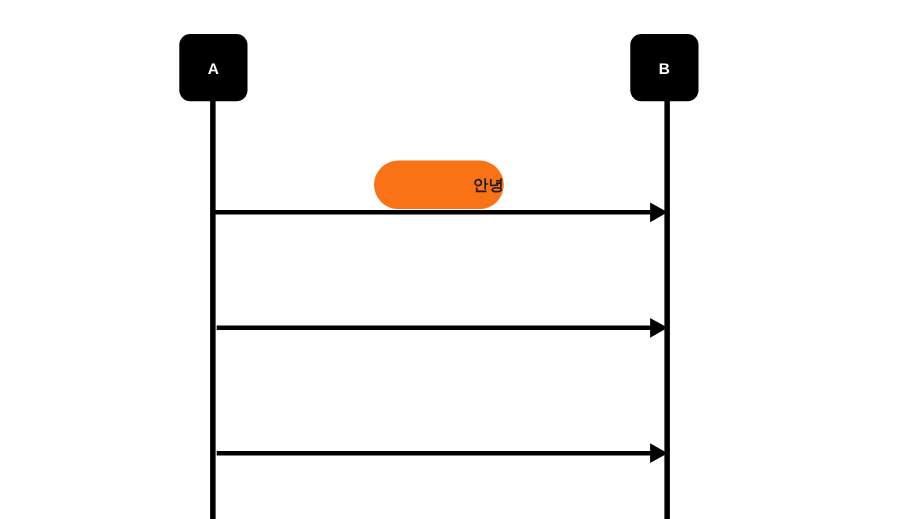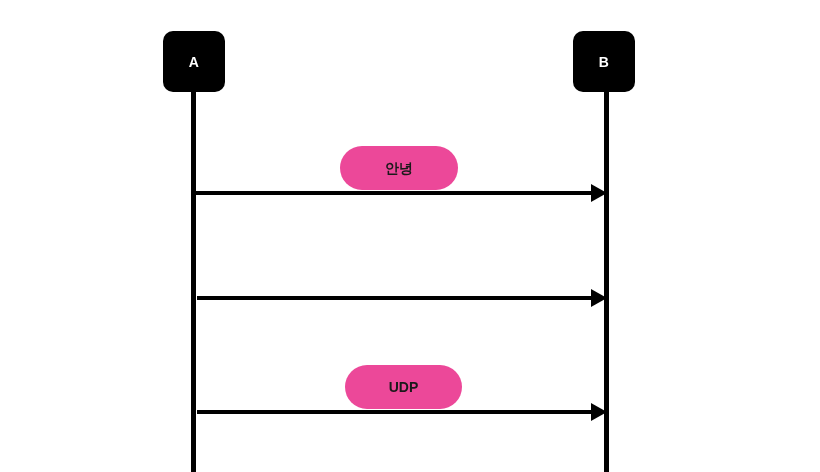--- a/index.html
+++ b/index.html
@@ -49,25 +49,25 @@
     pointer-events: none;
   }
   .message-arrow svg {
     display: block;
     overflow: visible;
   }
   
   .message-label {
     position: absolute;
     height: 44px;
-    background: #ec4899;
+    background: #f97316;
     border-radius: 22px;
     display: flex;
     align-items: center;
-    justify-content: center;
+    justify-content: flex-end;
     box-sizing: border-box;
   }
   .message-label-text {
     color: #1a1a1a;
     font-size: 14px;
     font-weight: bold;
     line-height: 1;
     white-space: nowrap;
   }
 </style>
@@ -107,17 +107,14 @@
   </div>
 
 
   <div class="message-arrow" style="left:197px; top:400px; width:411px;">
     <svg width="411" height="24" viewBox="0 0 411 24">
       <line x1="0" y1="12" x2="396" y2="12" stroke="#000000" stroke-width="4"></line>
       <polygon points="394,3 410,12 394,21" fill="#000000"></polygon>
     </svg>
   </div>
 
-  <div class="message-label" style="left:345px; top:365px; width:117px;">
-    <span class="message-label-text">UDP</span>
-  </div>
 
 </div>
 
 </body></html>

